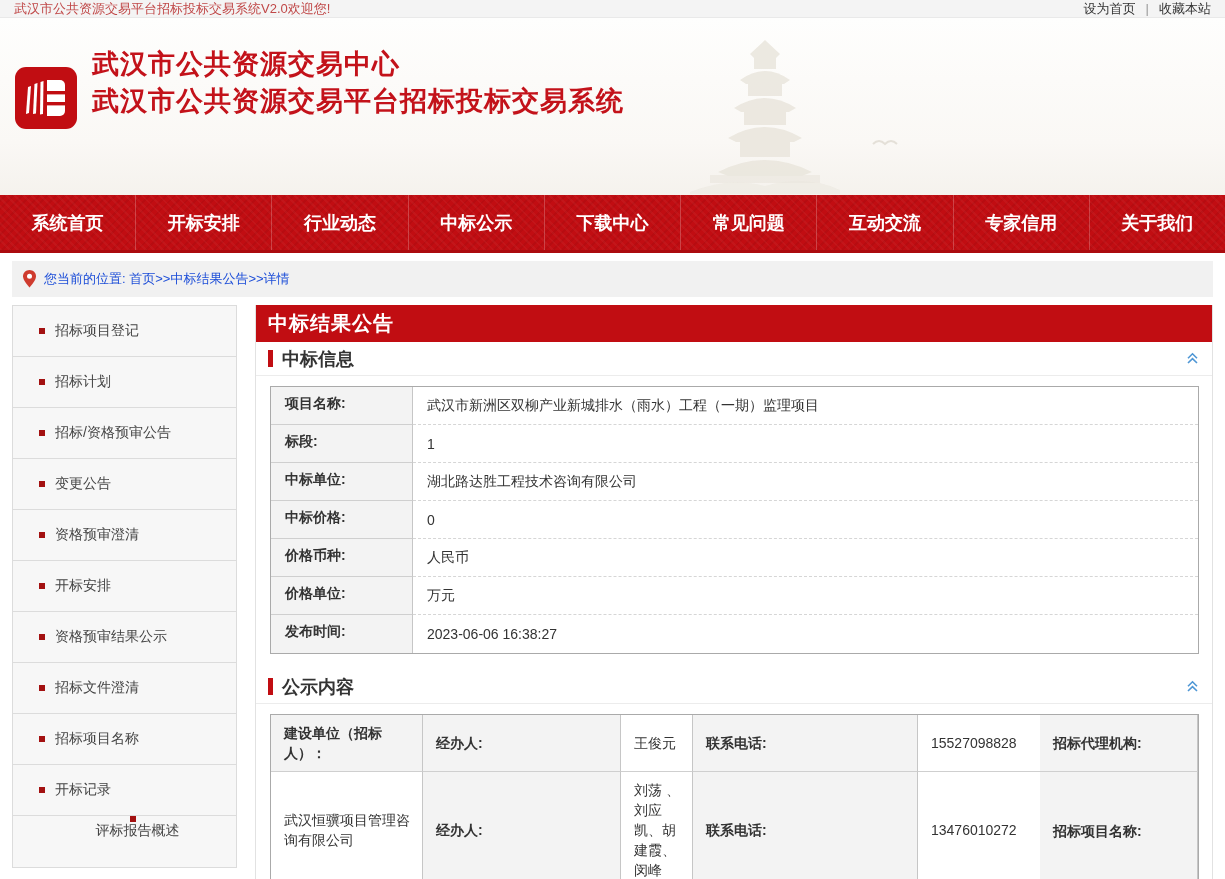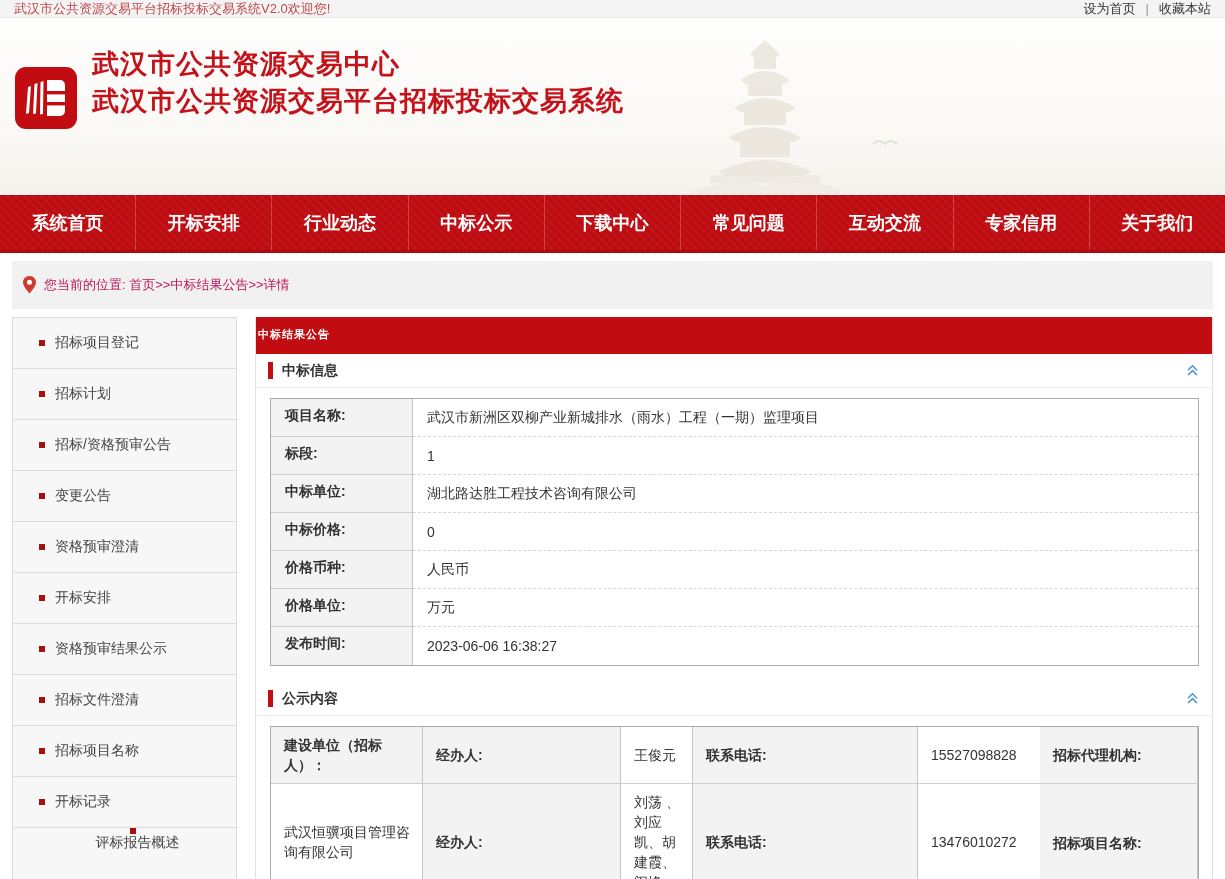--- a/index.html
+++ b/index.html
@@ -26,42 +26,42 @@
   
   .nav { height:58px; background:#c10d12;
     background-image:repeating-linear-gradient(45deg,rgba(255,255,255,.035) 0 2px,transparent 2px 6px),
                      repeating-linear-gradient(-45deg,rgba(0,0,0,.05) 0 2px,transparent 2px 6px);
     display:flex; border-bottom:3px solid #ab0a0e;font-weight:bold; }
   .nav-item { flex:1; display:flex; align-items:center; justify-content:center;
     color:#fff; font-size:18px; cursor:pointer; border-right:1px solid rgba(255,255,255,.22); }
   .nav-item:last-child { border-right:none; }
 
   
-  .breadcrumb { margin:8px 12px 0 12px; height:48px; background:#f1f1f1;
-    display:flex; align-items:center; padding:0 10px; font-size:13px; color:#be185d; }
+  .breadcrumb { margin:8px 12px 0 12px; height:36px; background:#f1f1f1;
+    display:flex; align-items:center; padding:0 10px; font-size:13px; color:#1d4ed8; }
   .breadcrumb svg { margin-right:7px; }
 
   
   .content { display:flex; margin:8px 12px 0 12px; gap:18px; align-items:flex-start; }
 
   
   .sidebar { width:225px; border:1px solid #dcdcdc; background:#f7f7f7; }
   .side-item { height:51px; display:flex; align-items:center; padding-left:26px;
     border-bottom:1px solid #dcdcdc; font-size:14px; color:#444; cursor:pointer; background:#f7f7f7; }
   .side-item:last-child { border-bottom:none;flex-direction:column; }
   .bullet { width:6px; height:6px; background:#a31111; margin-right:10px; flex:0 0 auto; }
 
   
   .panel { flex:1; border:1px solid #e2e2e2; border-top:none; background:#fff; }
-  .panel-title { height:37px; background:#c10d12; color:#fff; font-size:11px; font-weight:bold;
-    line-height:37px; padding-left:2px; letter-spacing:1px;font-family:Liberation Mono, monospace; }
+  .panel-title { height:37px; background:#c10d12; color:#fff; font-size:20px; font-weight:bold;
+    line-height:37px; padding-left:12px; letter-spacing:1px; }
   .section-head { height:34px; display:flex; align-items:center; padding:0 12px;
     border-bottom:1px solid #ececec; background:#fff; }
   .accent { width:5px; height:17px; background:#c10d12; margin-right:9px; }
-  .section-title { font-size:14px; font-weight:bold; color:#333; flex:1; }
+  .section-title { font-size:18px; font-weight:bold; color:#333; flex:1; }
   .collapse-btn { cursor:pointer; display:flex; align-items:center; }
 
   
   .tbl1 { margin:10px 13px 16px 14px; border:1px solid #aaa;
     display:grid; grid-template-columns:142px 1fr; }
   .tbl1 .lc { background:#f3f3f3; border-right:1px solid #c6c6c6; border-bottom:1px solid #cfcfcf;
     font-size:14px; font-weight:bold; color:#333; display:flex; align-items:center; padding:0 10px 4px 14px; height:38px; }
   .tbl1 .vc { border-bottom:1px dashed #d6d6d6; font-size:14px; color:#333;
     display:flex; align-items:center; padding:0 10px 0 14px; }
   .tbl1 .last { border-bottom:none; }

